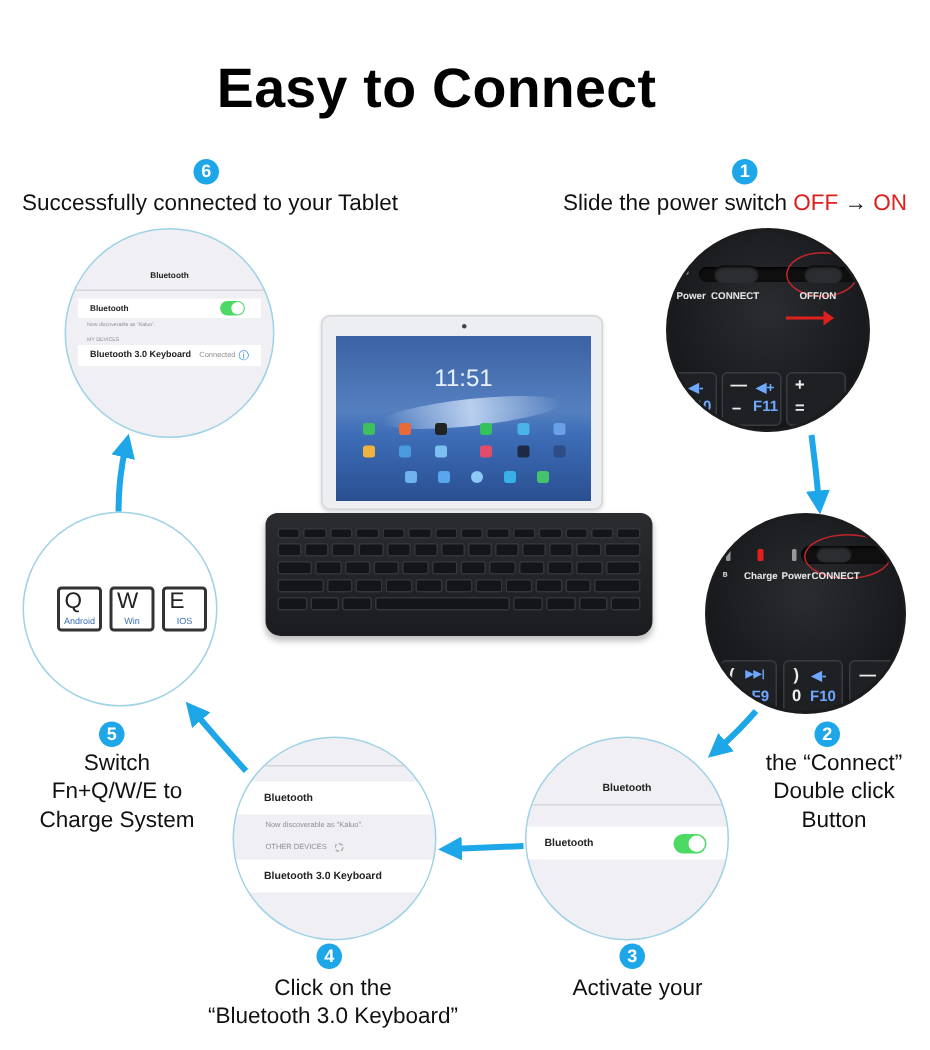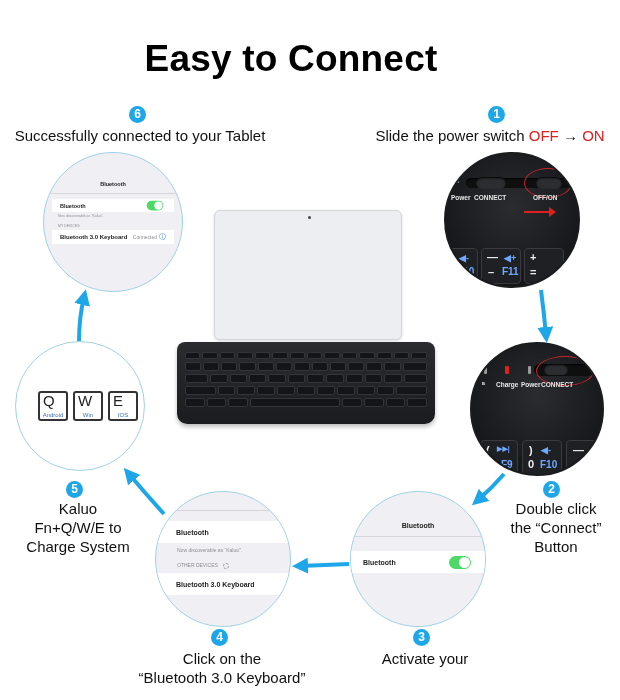--- a/index.html
+++ b/index.html
@@ -134,21 +134,21 @@
     <span class="s">Win</span>
   </div>
   <div class="qkey" style="left:92px; top:49px;">
     <span class="l">E</span>
     <span class="s">IOS</span>
   </div>
 </div>
 
 <div class="badge" style="left:66px; top:481px;">5</div>
 <div class="caption" style="left:8px; top:499px; width:140px;">
-  <div>Kaluo</div>
+  <div>Switch</div>
   <div>Fn+Q/W/E to</div>
   <div>Charge System</div>
 </div>
 
 <div class="circle dark" style="left:470px; top:342px; width:134px; height:134px;">
   <div style="position:absolute; left:12px; top:22px; width:3px; height:8px; background:#999; border-radius:1px;"></div>
   <div style="position:absolute; left:33px; top:22px; width:4px; height:8px; background:#e0201f; border-radius:1px;"></div>
   <div style="position:absolute; left:56px; top:22px; width:3px; height:8px; background:#999; border-radius:1px;"></div>
   <div class="slot" style="left:62px; top:20px; width:80px; height:12px; background:#0f0f10;"></div>
   <div class="slot" style="left:72px; top:20px; width:24px; height:11px; background:#2c2d30;"></div>
@@ -168,22 +168,22 @@
     <span class="k" style="left:5px; top:17px;">0</span>
     <span class="kb" style="left:17px; top:18px; font-size:10px;">F10</span>
   </div>
   <div class="key" style="left:94px; top:96px; width:40px; height:36px;">
     <span class="k" style="left:6px; top:3px;">—</span>
   </div>
 </div>
 
 <div class="badge" style="left:543px; top:481px;">2</div>
 <div class="caption" style="left:494px; top:499px; width:124px;">
+  <div>the “Connect”</div>
   <div>Double click</div>
-  <div>the “Connect”</div>
   <div>Button</div>
 </div>
 
 <div class="circle ios" style="left:155px; top:491px; width:136px; height:136px;">
   <div class="hline" style="top:18px;"></div>
   <div class="row" style="top:29px; height:22px; font-size:7px; left:0; right:0; padding-left:20px;">
     <span class="lbl">Bluetooth</span>
   </div>
   <div class="note" style="top:55px; left:21px; font-size:5px;">Now discoverable as “Kaluo”.</div>
   <div class="note" style="top:70px; left:21px; font-size:5px;">
@@ -210,20 +210,41 @@
   </div>
 </div>
 
 <div class="badge" style="left:413px; top:629px;">3</div>
 <div class="caption" style="left:320px; top:649px; width:210px;">
   <div>Activate your</div>
 </div>
 
 <div class="tablet">
   <div class="cam"></div>
+  <div class="screen">
+    <div class="wave"></div>
+    <div class="time">11:51</div>
+    <div class="app" style="left:18px; top:58px; background:#3ec15c;"></div>
+    <div class="app" style="left:42px; top:58px; background:#e76a3b;"></div>
+    <div class="app" style="left:66px; top:58px; background:#222;"></div>
+    <div class="app" style="left:96px; top:58px; background:#34c25e;"></div>
+    <div class="app" style="left:121px; top:58px; background:#4bb4e6;"></div>
+    <div class="app" style="left:145px; top:58px; background:#6aa0e8;"></div>
+    <div class="app" style="left:18px; top:73px; background:#f0b33f;"></div>
+    <div class="app" style="left:42px; top:73px; background:#4a9be0;"></div>
+    <div class="app" style="left:66px; top:73px; background:#7cc0f0;"></div>
+    <div class="app" style="left:96px; top:73px; background:#e34b6a;"></div>
+    <div class="app" style="left:121px; top:73px; background:#1e2a45;"></div>
+    <div class="app" style="left:145px; top:73px; background:#2e4c85;"></div>
+    <div class="app" style="left:46px; top:90px; background:#6fb2f0;"></div>
+    <div class="app" style="left:68px; top:90px; background:#5aa6ee;"></div>
+    <div class="app" style="left:90px; top:90px; background:#8ccaf5; border-radius:50%;"></div>
+    <div class="app" style="left:112px; top:90px; background:#3ab0e8;"></div>
+    <div class="app" style="left:134px; top:90px; background:#44c46a;"></div>
+  </div>
 </div>
 
 <div class="keyboard">
   <div class="kbrow" style="top:10px; height:7px;">
       <span></span>
       <span></span>
       <span></span>
       <span></span>
       <span></span>
       <span></span>

